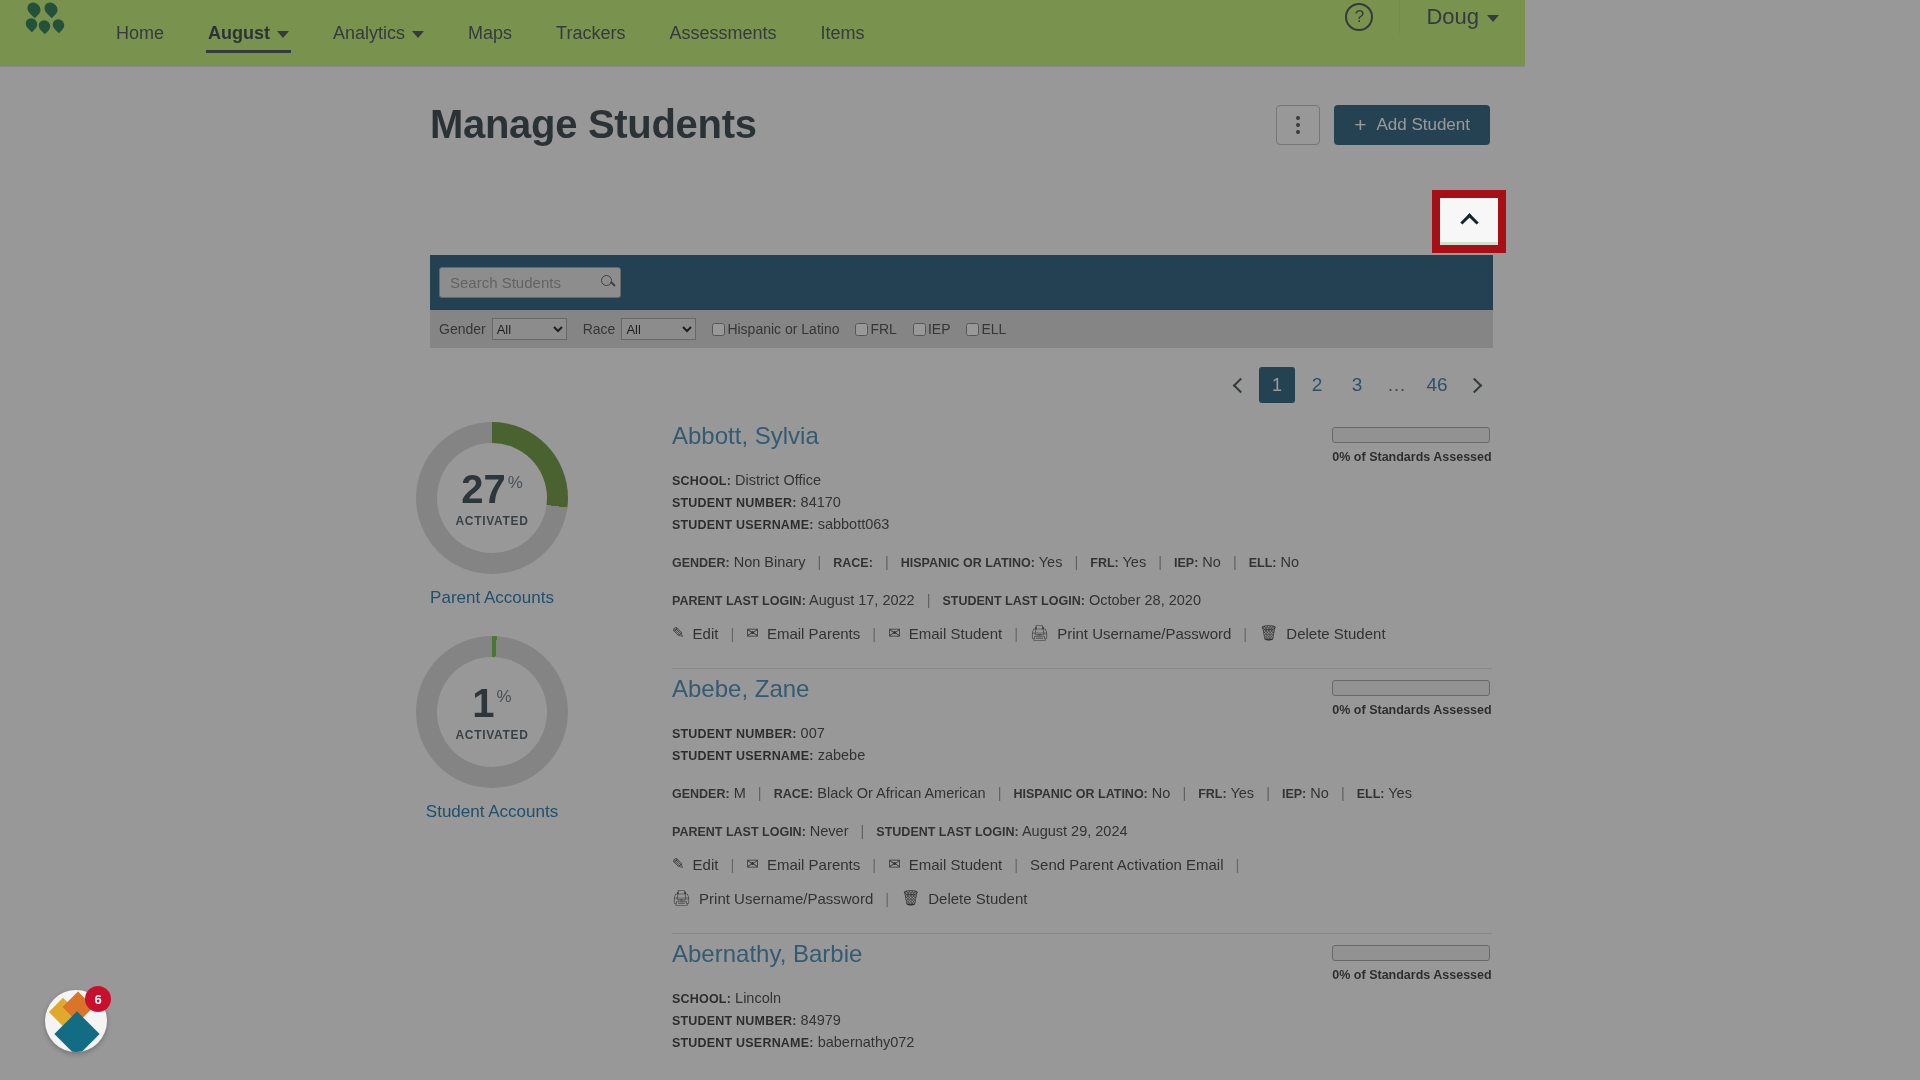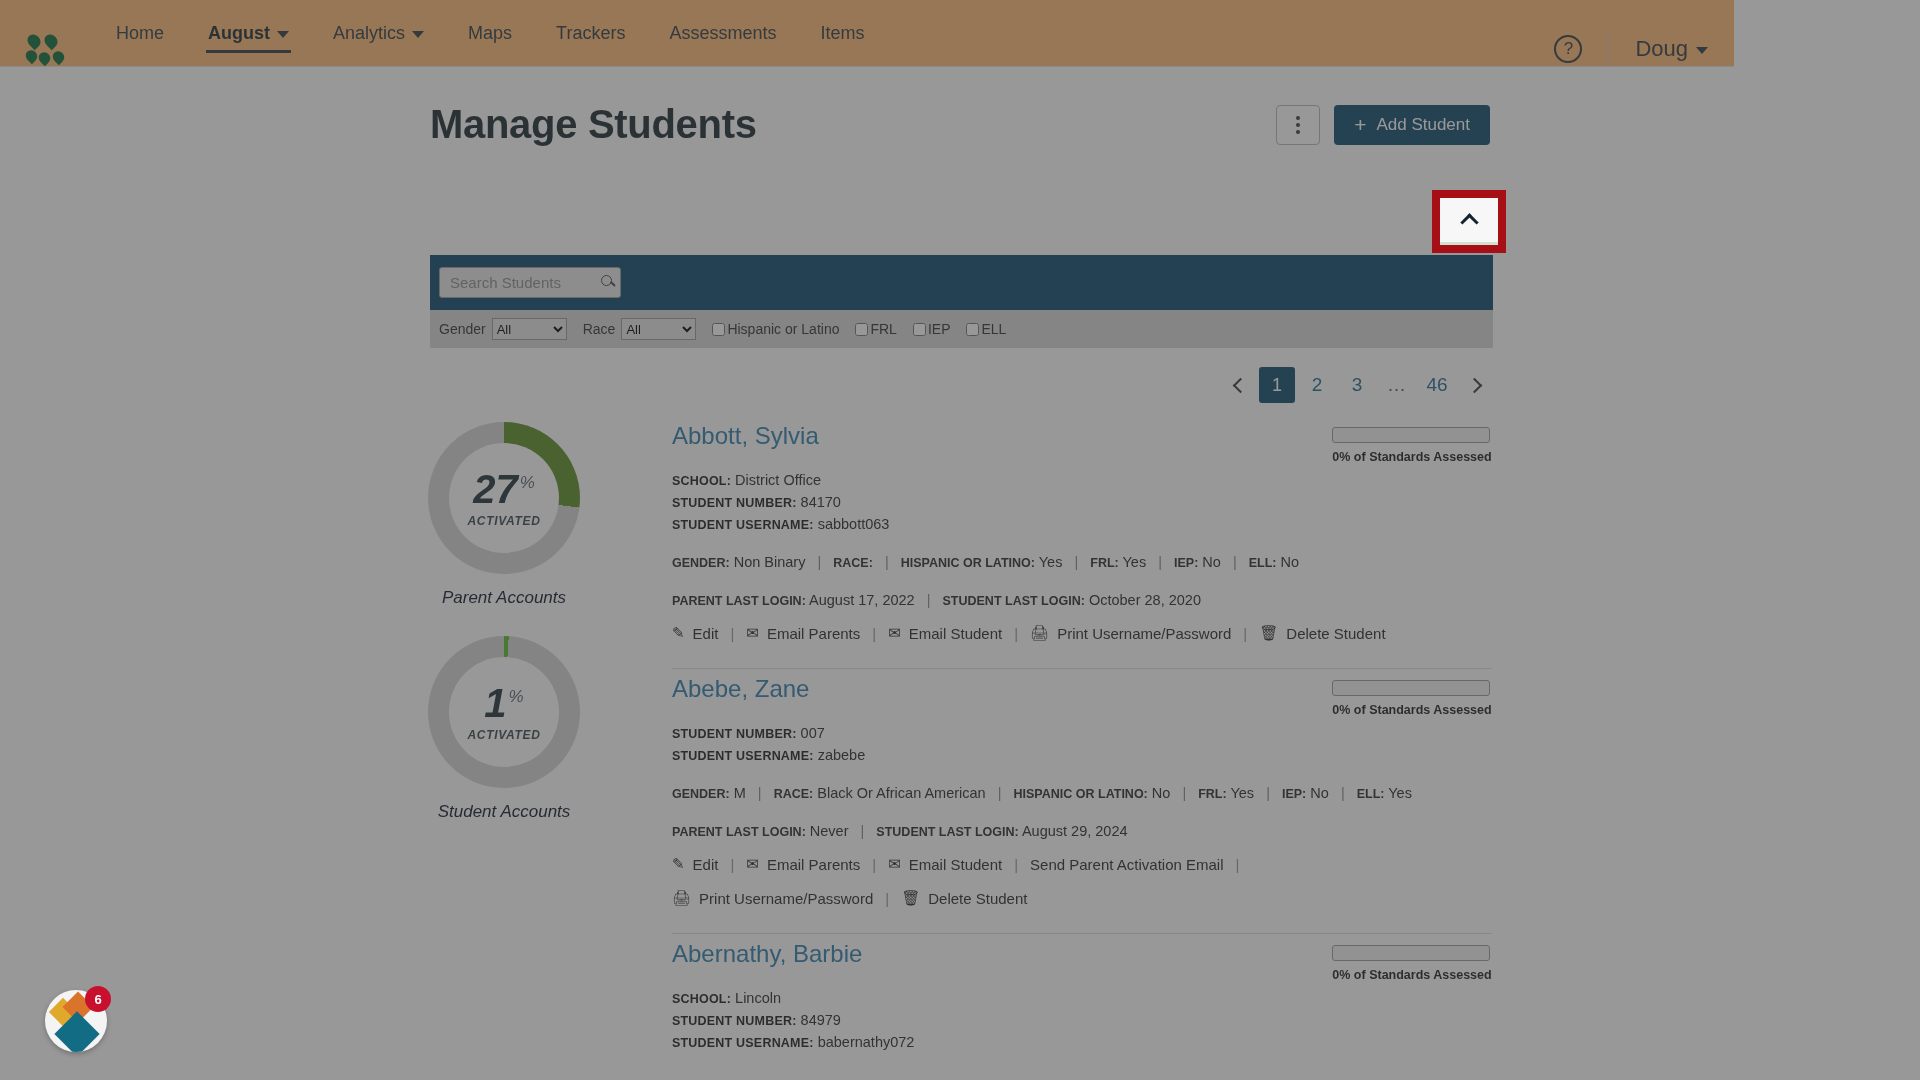--- a/index.html
+++ b/index.html
@@ -20,24 +20,24 @@
   #scrim {
     position: absolute; inset: 0;
     background: rgba(58,58,58,0.52);
     z-index: 50;
     pointer-events: none;
   }
 
   
   .topnav {
     position: absolute; top: 0; left: 0;
-    width: 1734px; height: 67px;
-    background: #fdba74;
+    width: 1525px; height: 67px;
+    background: #bef264;
     border-bottom: 1px solid #e3e3e3;
-    display: flex; align-items: flex-end;
+    display: flex; align-items: flex-start;
     z-index: 10;
   }
   .logo { margin-left: 26px; margin-right: 30px; width: 38px; height: 34px; position: relative; }
   .drop {
     position: absolute; background: #0b6b3a;
     border-radius: 60% 60% 60% 0;
     transform: rotate(-45deg);
   }
   .d1 { width: 12px; height: 14px; left: 2px;  top: 2px; }
   .d2 { width: 12px; height: 14px; left: 19px; top: 2px; }
@@ -221,38 +221,38 @@
   }
   .arr {
     width: 11px; height: 11px;
     border-top: 2.5px solid #2f3c44;
     border-right: 2.5px solid #2f3c44;
   }
   .arr.left { transform: rotate(-135deg); margin-left: 4px; }
   .arr.right { transform: rotate(45deg); margin-right: 4px; }
 
   
-  .donuts { position: absolute; left: 428px; top: 355px; width: 152px; font-style: italic; }
+  .donuts { position: absolute; left: 416px; top: 355px; width: 152px; }
   .donut-block { text-align: center; margin-bottom: 28px; }
   .donut {
     width: 152px; height: 152px;
     border-radius: 50%;
     margin: 0 auto;
     display: flex; align-items: center; justify-content: center;
     position: relative;
   }
   .donut-hole {
     width: 110px; height: 110px; border-radius: 50%;
     background: #ffffff;
     display: flex; flex-direction: column; align-items: center; justify-content: center;
   }
   .donut-num { font-size: 40px; font-weight: bold; color: #21333c; line-height: 1; }
   .donut-num sup { font-size: 17px; font-weight: normal; color: #5b6b75; margin-left: 2px; vertical-align: super;}
   .donut-label { font-size: 12px; font-weight: bold; color: #3c4a53; letter-spacing: 0.7px; margin-top: 5px; }
-  .donut-caption { font-size: 17px; color: #0f172a; margin-top: 14px; }
+  .donut-caption { font-size: 17px; color: #0369a1; margin-top: 14px; }
 
   
   .students {
     position: absolute; left: 672px; top: 355px;
     width: 820px;
   }
   .student {
     padding-bottom: 26px;
     border-bottom: 1px solid #dcdcdc;
     margin-bottom: 6px;

